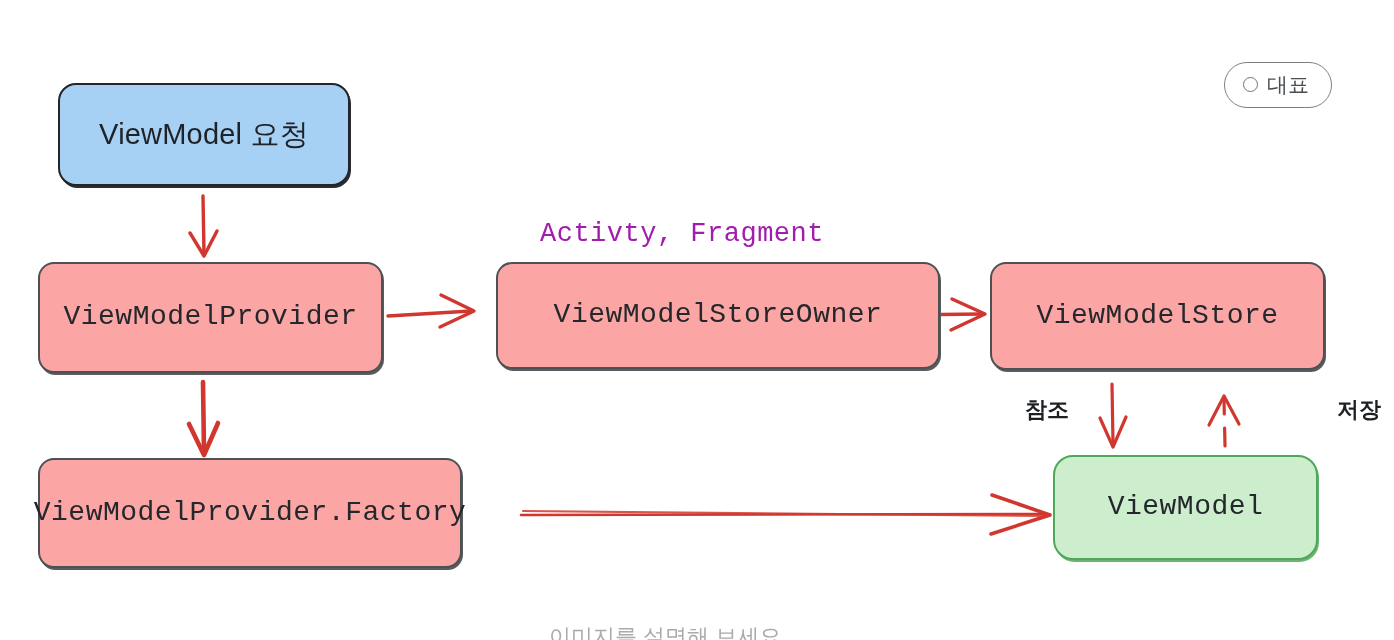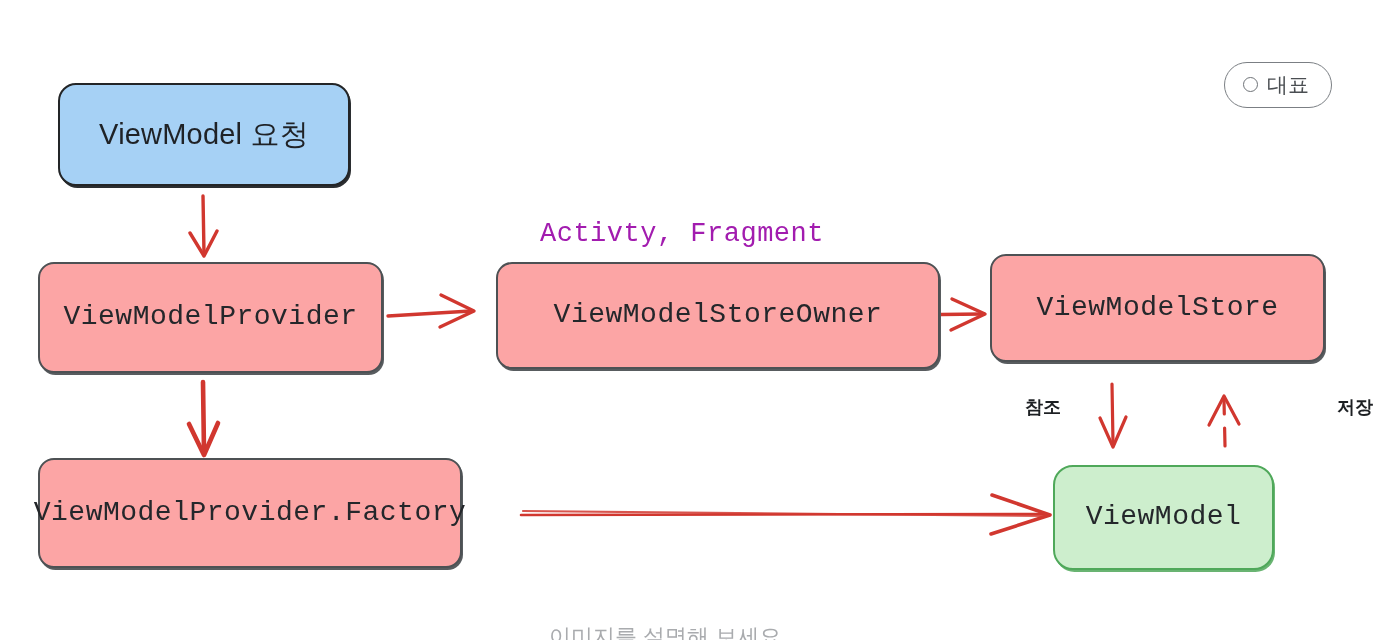--- a/index.html
+++ b/index.html
@@ -68,21 +68,21 @@
     position: absolute;
     font-family: "Liberation Mono", monospace;
     font-size: 27px;
     color: #a21caf;
     letter-spacing: 0.5px;
     white-space: nowrap;
   }
   .kr-label {
     position: absolute;
     font-family: "Liberation Sans", sans-serif;
-    font-size: 18px;
+    font-size: 22px;
     font-weight: 600;
     color: #1d2023;
     white-space: nowrap;
   }
   .badge {
     position: absolute;
     display: flex;
     align-items: center;
     gap: 9px;
     box-sizing: border-box;
@@ -167,29 +167,29 @@
   <div class="node node-pink" style="left:38px; top:262px; width:345px; height:111px;">
     <span>ViewModelProvider</span>
   </div>
 
   <div class="free-label" style="left:540px; top:219px;">Activty, Fragment</div>
 
   <div class="node node-pink" style="left:478px; top:262px; width:444px; height:107px;margin-left:18px;">
     <span>ViewModelStoreOwner</span>
   </div>
 
-  <div class="node node-pink" style="left:990px; top:254px; width:335px; height:108px;">
+  <div class="node node-pink" style="left:990px; top:262px; width:335px; height:108px;">
     <span>ViewModelStore</span>
   </div>
 
   <div class="node node-pink" style="left:38px; top:458px; width:424px; height:110px;">
     <span>ViewModelProvider.Factory</span>
   </div>
 
-  <div class="node node-green" style="left:1053px; top:465px; width:221px; height:105px;text-align:right;">
+  <div class="node node-green" style="left:1053px; top:455px; width:265px; height:105px;text-align:right;">
     <span>ViewModel</span>
   </div>
 
   <div class="kr-label" style="left:1025px; top:395px;">참조</div>
 
   <div class="kr-label" style="left:1337px; top:395px;">저장</div>
 
   <div class="caption" style="left:549px; top:622px;">이미지를 설명해 보세요</div>
 
 </div>

